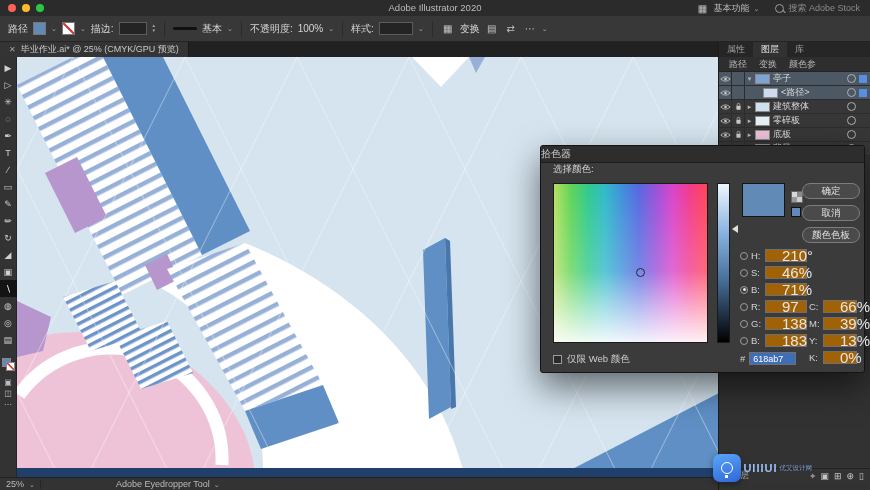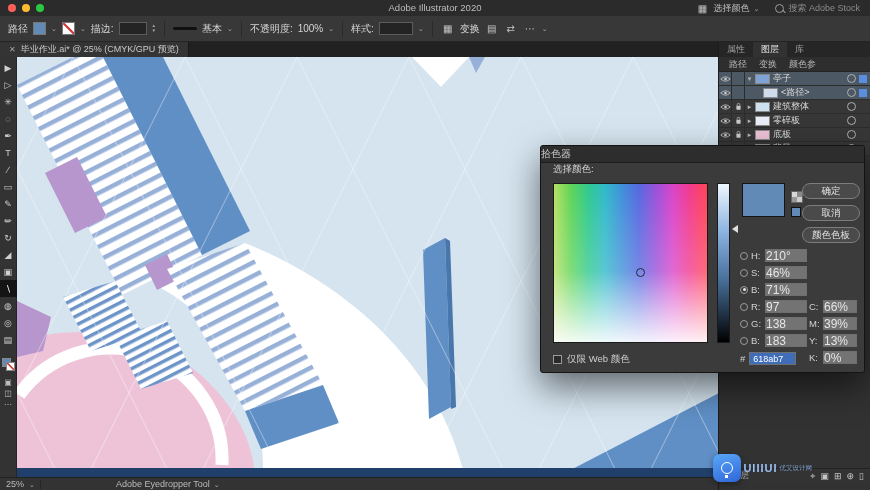--- a/index.html
+++ b/index.html
@@ -97,22 +97,22 @@
   .mini-chip{position:absolute;left:250px;top:44px;width:10px;height:10px;border:1px solid #111;box-sizing:border-box;}
   .pk-btn{position:absolute;left:261px;width:58px;height:16px;border:1px solid #7d7d7d;border-radius:8px;background:#4a4a4b;
     color:#e3e3e3;font-size:9.5px;font-family:inherit;display:flex;align-items:center;justify-content:center;padding:0;}
   .pk-btn.b1{top:20px}.pk-btn.b2{top:42px}.pk-btn.b3{top:64px}
   #picker-left{position:absolute;left:199px;top:86px;}
   #picker-cmyk{position:absolute;left:268px;top:137px;}
   .prow{display:flex;align-items:center;gap:3px;height:13px;margin-bottom:4px;}
   .radio{width:8px;height:8px;border:1px solid #9c9c9c;border-radius:50%;box-sizing:border-box;position:relative;flex:none;}
   .radio.on::after{content:"";position:absolute;inset:1.5px;background:#e9e9e9;border-radius:50%;}
   .flabel{width:11px;font-size:9.5px;color:#d2d2d2;flex:none;}
-  .pfield{width:42px;height:13px;background:#737373;border:1px solid #6f6f6f;display:flex;align-items:center;
-    padding:0 0;font-size:12px;color:#e6e6e6;box-sizing:border-box;flex:none;}
+  .pfield{width:42px;height:13px;background:#a16207;border:1px solid #6f6f6f;display:flex;align-items:center;
+    padding:0 16px;font-size:15px;color:#e6e6e6;box-sizing:border-box;flex:none;}
   #picker-cmyk .pfield{width:34px;}
   .hexrow{position:absolute;left:199px;top:189px;display:flex;align-items:center;gap:4px;font-size:9.5px;color:#d2d2d2;}
   .hexfield{width:47px;height:13px;background:#3f6db8;border:1px solid #6f6f6f;color:#fff;display:flex;align-items:center;
     padding:0 3px;font-size:9px;box-sizing:border-box;}
   .webonly{position:absolute;left:12px;top:190px;display:flex;align-items:center;gap:5px;font-size:9.5px;color:#cfcfcf;}
   .cbox{width:9px;height:9px;border:1px solid #9c9c9c;background:#2a2a2a;box-sizing:border-box;}
 </style>
 </head>
 <body>
 
@@ -121,21 +121,21 @@
   <div class="titlebar">
     <div class="traffic">
       <span class="tl r"></span>
       <span class="tl y"></span>
       <span class="tl g"></span>
     </div>
     <div class="tb-title">Adobe Illustrator 2020</div>
     <div class="tb-right">
       <span class="tb-group">
         <span class="cbar-icon">▦</span>
-        <span>选择颜色</span>
+        <span>基本功能</span>
         <span class="chev">⌄</span>
       </span>
       <span class="tb-group">
         <span class="mag"></span>
         <span class="ph">搜索 Adobe Stock</span>
       </span>
     </div>
   </div>
 
   <div class="controlbar">

